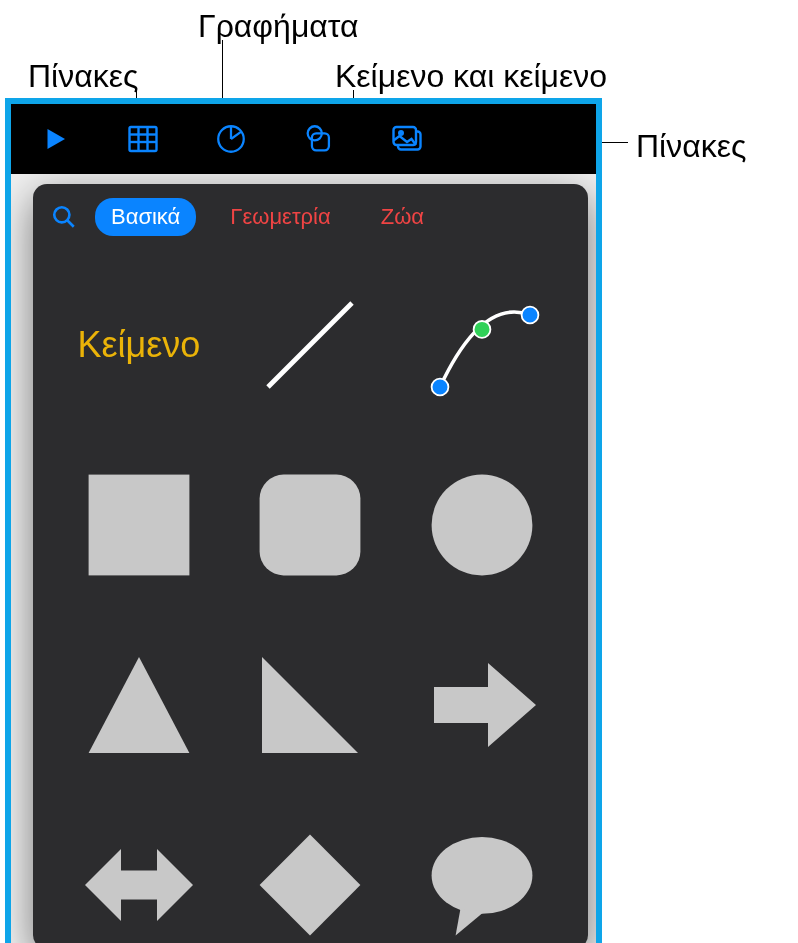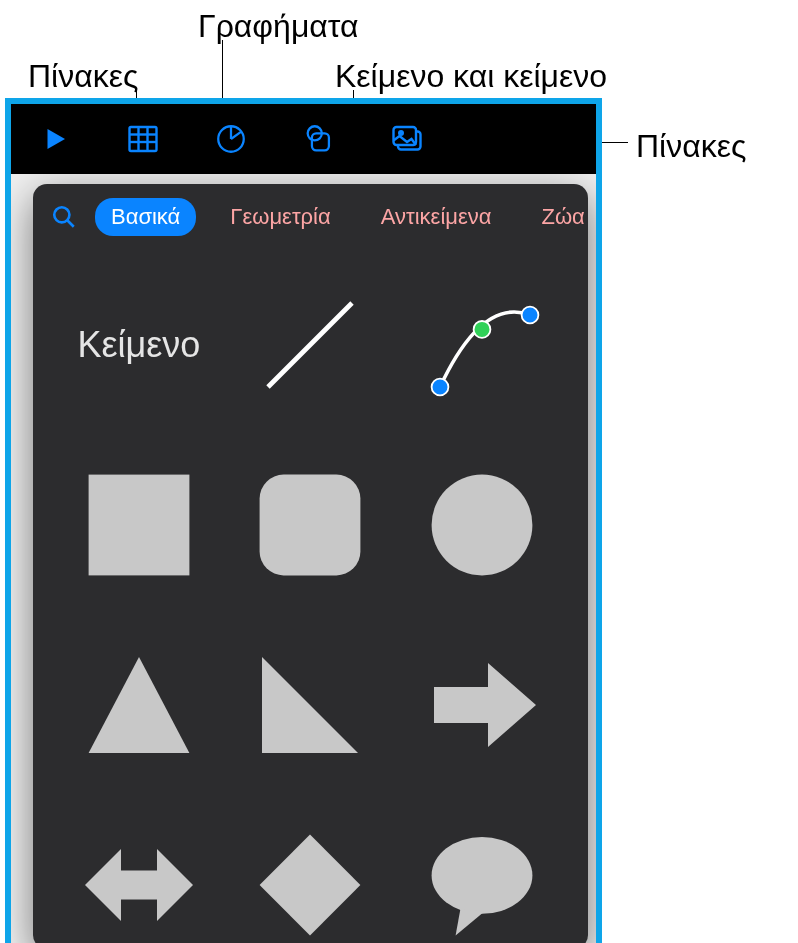--- a/index.html
+++ b/index.html
@@ -81,21 +81,21 @@
     .search-icon {
       color: #0a84ff;
       width: 26px;
       height: 26px;
       display: flex;
       align-items: center;
       justify-content: center;
     }
     .tab {
       font-size: 22px;
-      color: #fca5a5;
+      color: #ef4444;
       cursor: pointer;
       padding: 6px 16px;
       border-radius: 18px;
       white-space: nowrap;
     }
     .tab.active {
       background: #0a84ff;
       color: #fff;
     }
     .shapes-grid {
@@ -108,21 +108,21 @@
     }
     .shape-cell {
       width: 150px;
       height: 150px;
       display: flex;
       align-items: center;
       justify-content: center;
       cursor: pointer;
     }
     .text-label {
-      color: #e5e5e5;
+      color: #eab308;
       font-size: 36px;
       font-weight: 400;
     }
     .shape-svg {
       fill: #c8c8c8;
     }
   </style>
 </head>
 <body>
 
@@ -179,21 +179,20 @@
     <div class="popover-arrow"></div>
     <div class="popover-header">
       <div class="search-icon">
         <svg width="26" height="26" viewBox="0 0 24 24" fill="none" stroke="#0a84ff" stroke-width="2.4">
             <circle cx="10" cy="10" r="7"></circle>
             <line x1="15" y1="15" x2="21" y2="21"></line>
           </svg>
       </div>
       <div class="tab active">Βασικά</div>
       <div class="tab">Γεωμετρία</div>
-      <div class="tab">Αντικείμενα</div>
       <div class="tab">Ζώα</div>
     </div>
 
     <div class="shapes-grid">
 
       <div class="shape-cell">
         <span class="text-label">Κείμενο</span>
       </div>
       <div class="shape-cell">
         <svg width="120" height="120" viewBox="0 0 100 100">

